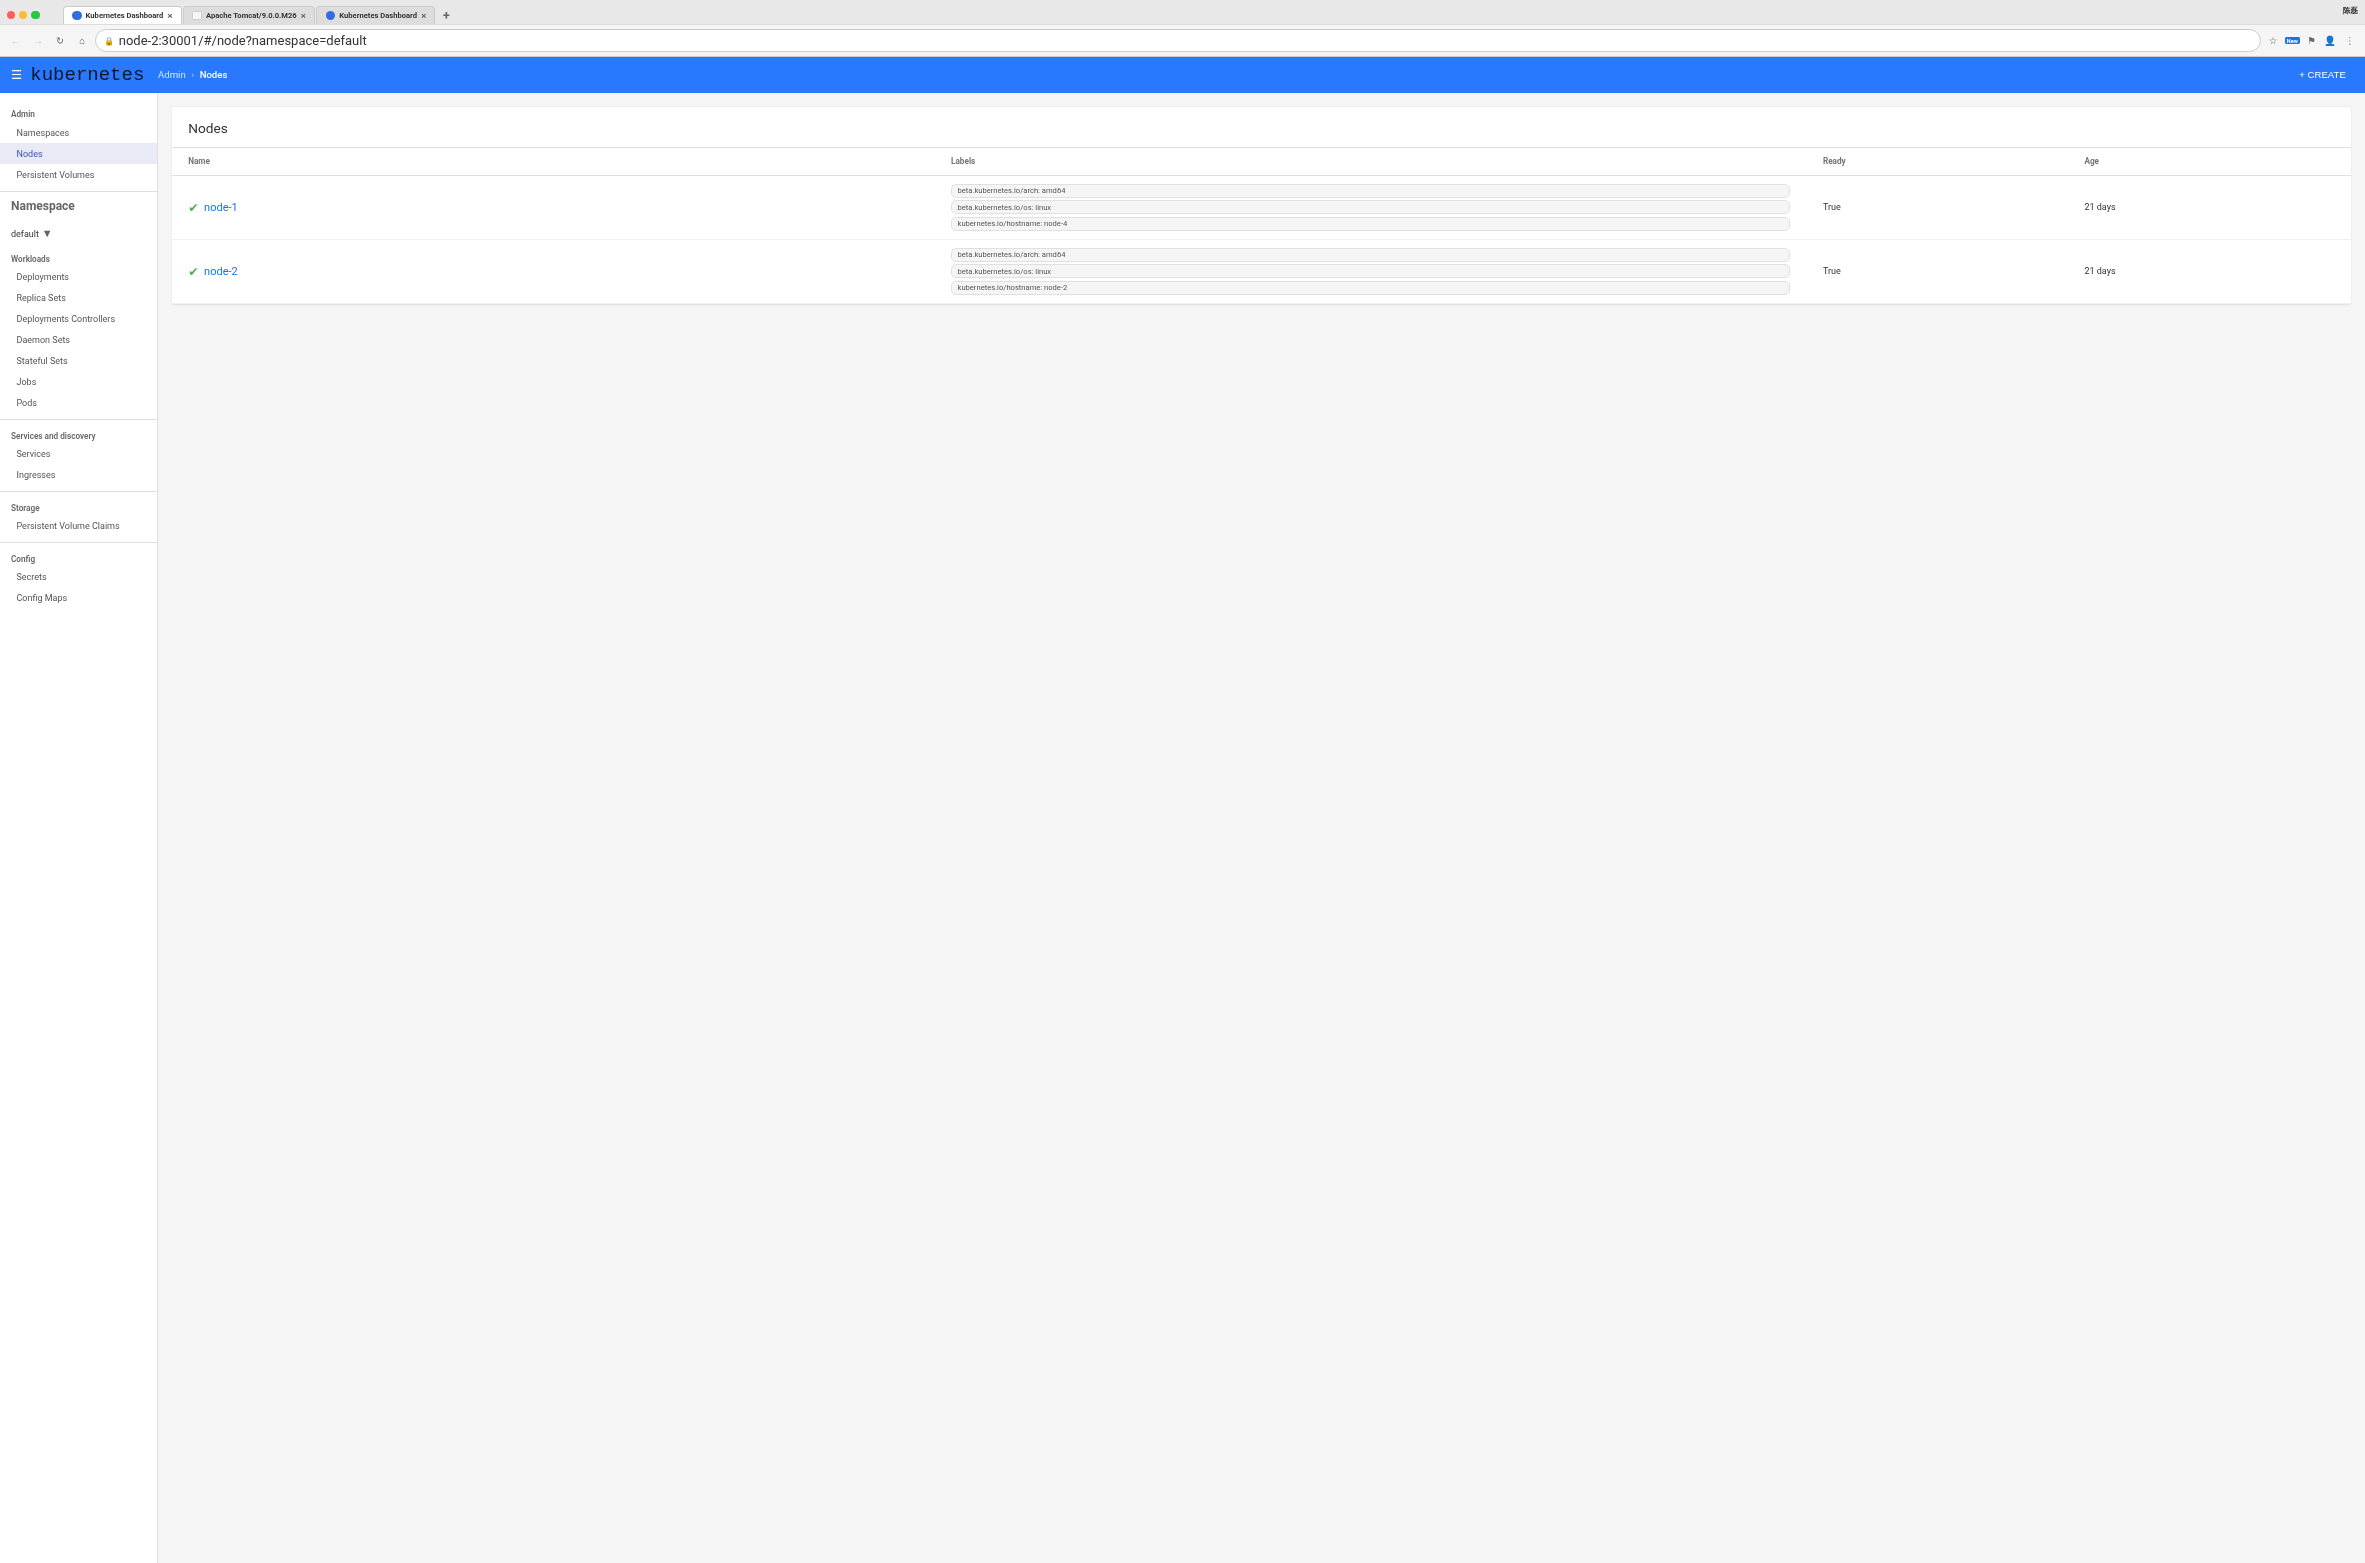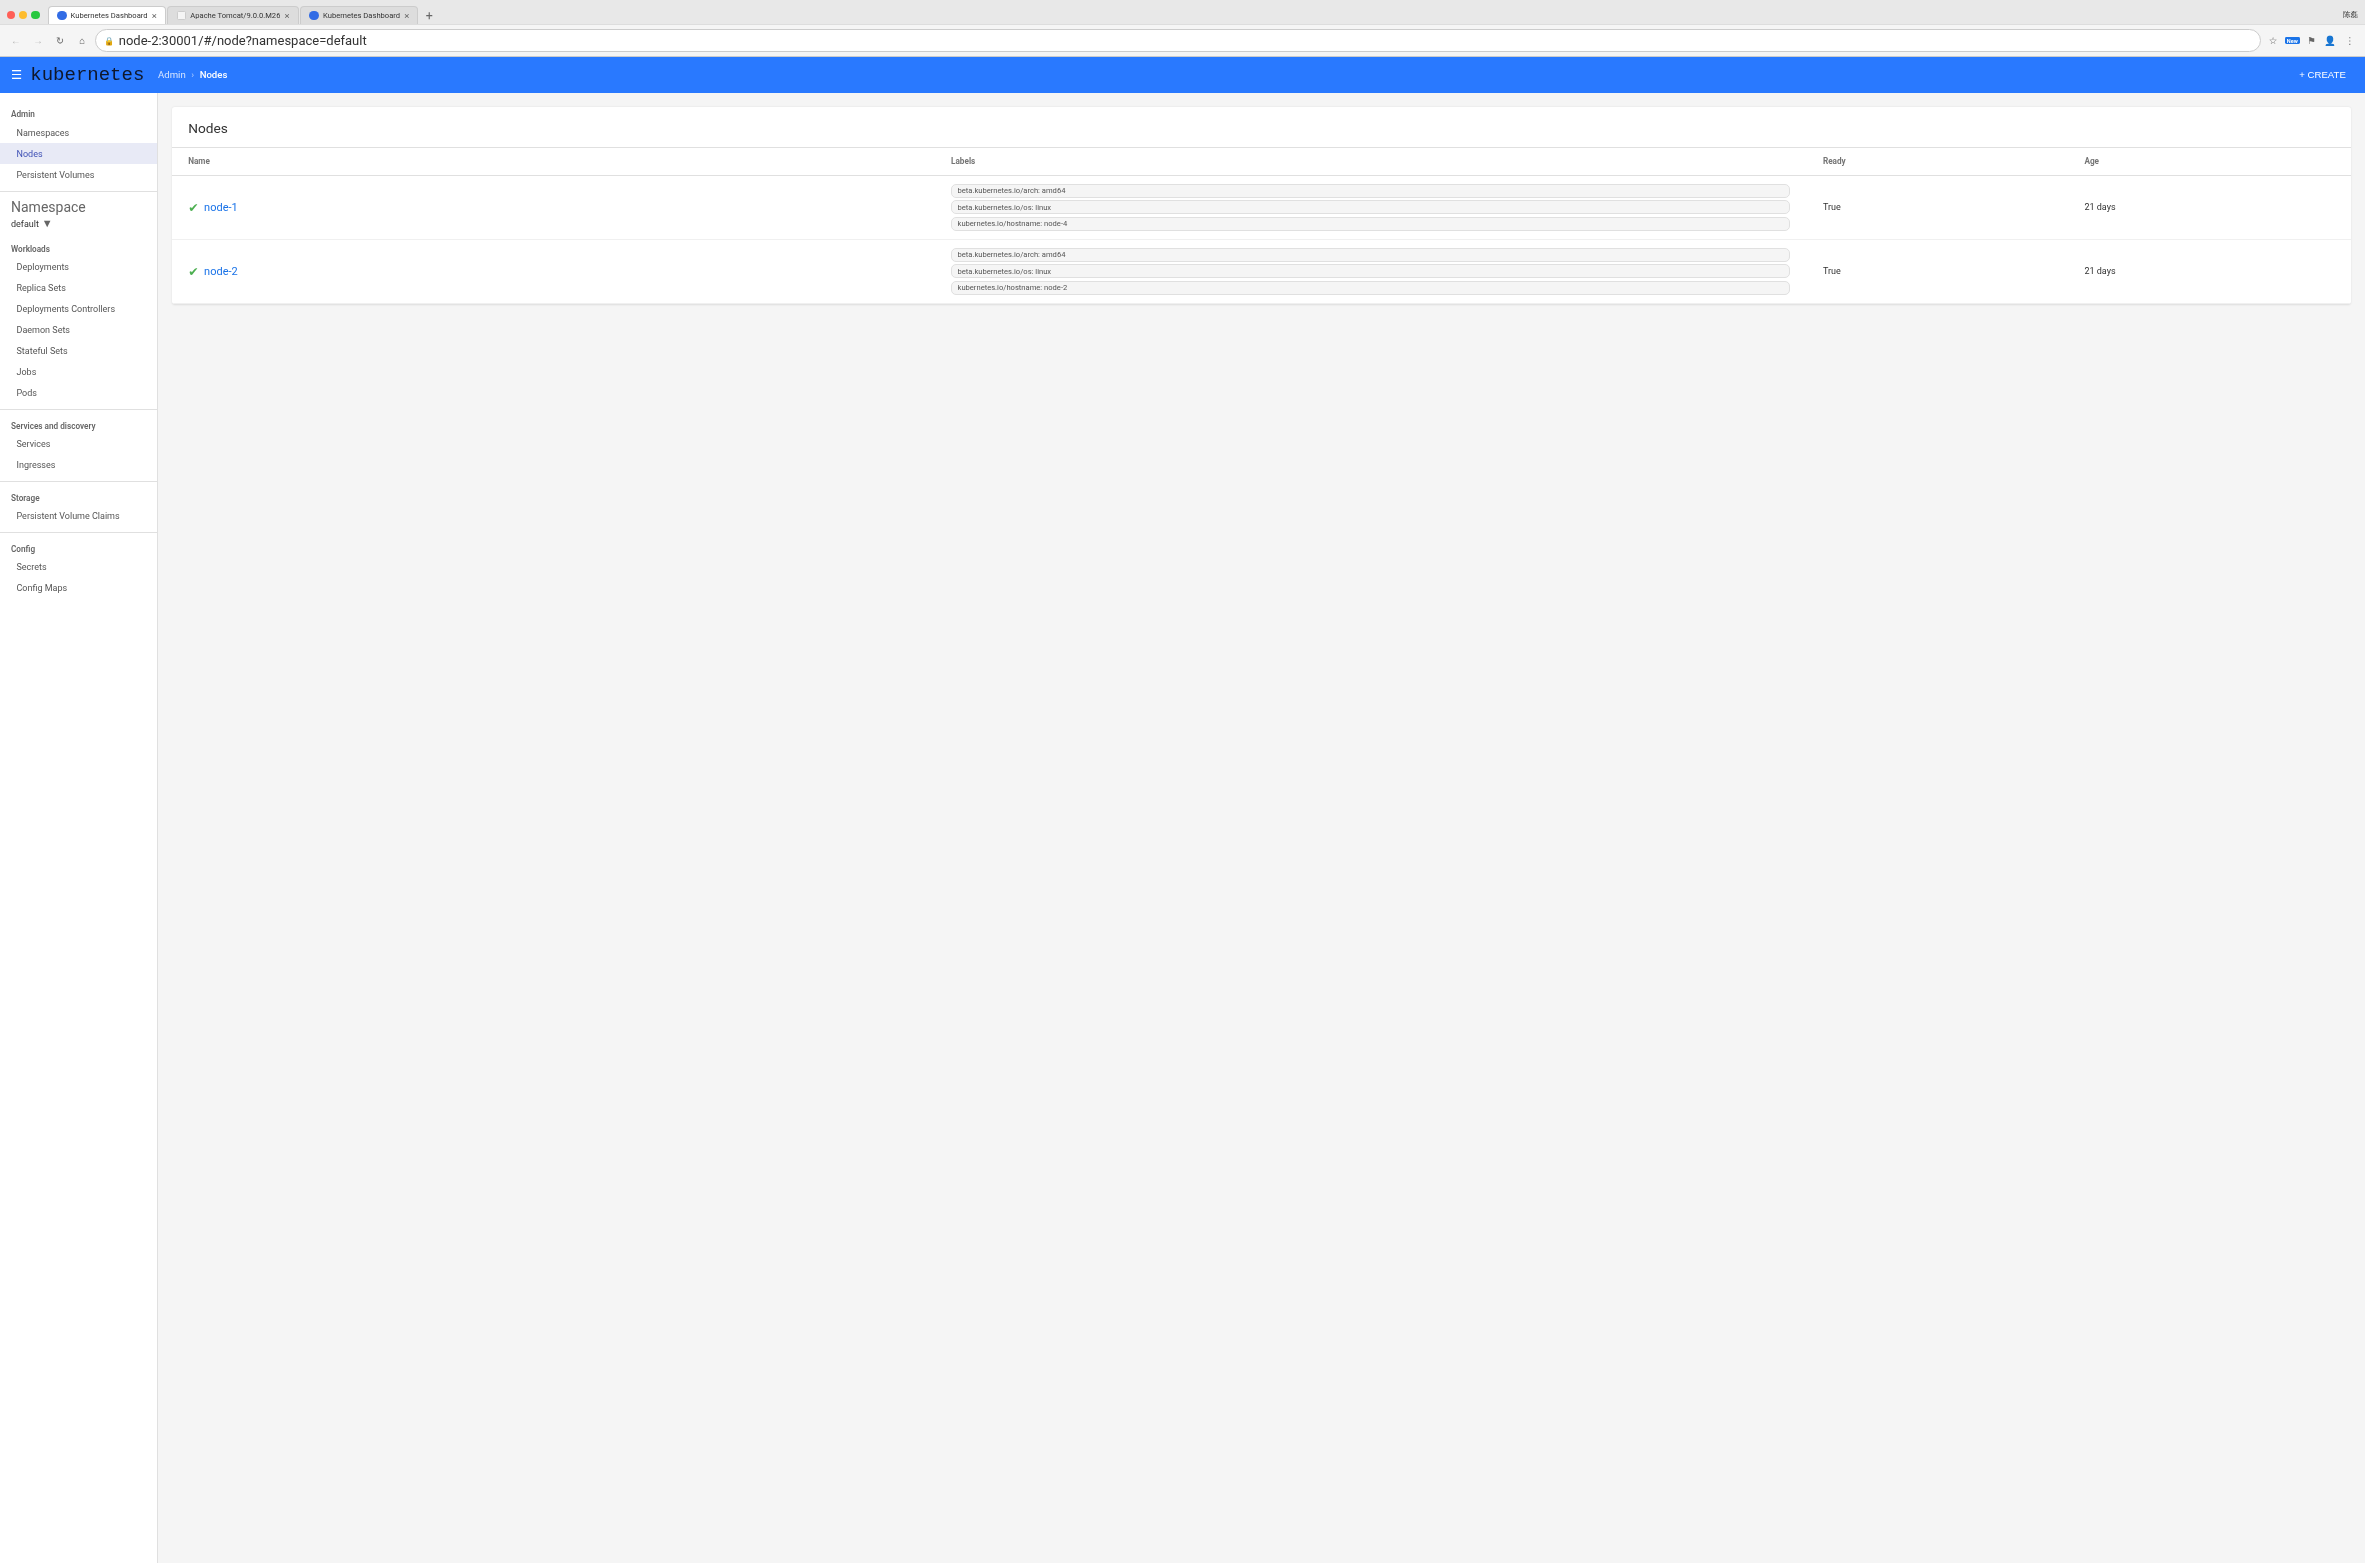--- a/index.html
+++ b/index.html
@@ -1,20 +1,20 @@
 <!DOCTYPE html>
 <html style="font-size:11px"><head>
   <meta charset="utf-8">
   <style>
     * { box-sizing: border-box; margin: 0; padding: 0; }
     body { font-family: -apple-system, BlinkMacSystemFont, 'Segoe UI', Roboto, sans-serif; background: #f0f0f0; font-size: 9px; color: #333; }
 
     
     .browser-chrome { background: #e8e8e8; border-bottom: 0.7px solid #ccc; }
-    .browser-titlebar { display: flex; align-items: center; padding: 5.5px 6.9px 0; gap: 4px; }
+    .browser-titlebar { display: flex; padding: 5.5px 6.9px 0; gap: 19px; font-weight: bold; }
     .traffic-lights { display: flex; gap: 4.1px; align-items: center; margin-right: 4.1px; }
     .traffic-light { width: 8.2px; height: 8.2px; border-radius: 50%; }
     .tl-red { background: #ff5f57; }
     .tl-yellow { background: #febc2e; }
     .tl-green { background: #28c840; }
     .tabs-bar { display: flex; align-items: flex-end; flex: 1; gap: 1.4px; }
     .tab { display: flex; align-items: center; gap: 4.1px; padding: 4.1px 8.2px; background: #fff; border-radius: 4.1px 4.1px 0 0; border: 0.7px solid #ccc; border-bottom: none; font-size: 8.2px; max-width: 137px; cursor: pointer; }
     .tab.active { background: #fff; z-index: 1; }
     .tab.inactive { background: #ddd; }
     .tab-favicon { width: 9.6px; height: 9.6px; border-radius: 1.4px; flex-shrink: 0; }
@@ -47,21 +47,21 @@
     
     .app-body { display: flex; min-height: calc(100vh - 71px); }
 
     
     .sidebar { width: 158px; background: #fff; border-right: 0.7px solid #e0e0e0; padding: 11px 0; flex-shrink: 0; }
     .sidebar-section-title { font-size: 8.2px; color: #666; font-weight: 600; padding: 5.5px 11px 2.7px; text-transform: none; letter-spacing: 0; }
     .sidebar-item { padding: 5.5px 11px 5.5px 16.5px; font-size: 9px; color: #555; cursor: pointer; display: block; }
     .sidebar-item.active { background: #e8eaf6; color: #3f51b5; }
     .sidebar-divider { height: 0.7px; background: #e0e0e0; margin: 5.5px 0; }
     .namespace-selector { padding: 2.7px 11px 8.2px; }
-    .namespace-label { font-size: 14px; color: #666; margin-bottom: 2px; }
+    .namespace-label { font-size: 12px; color: #666; margin-bottom: 14px; font-weight: bold; }
     .namespace-dropdown { display: flex; align-items: center; gap: 2.7px; font-size: 9px; color: #333; cursor: pointer; }
     .dropdown-arrow { font-size: 11px; color: #666; }
 
     
     .main-content { flex: 1; padding: 13.7px; background: #f5f5f5; }
     .content-card { background: #fff; border-radius: 2.7px; box-shadow: 0 0.7px 2.1px rgba(0,0,0,0.1); overflow: hidden; }
     .content-title { font-size: 13.7px; font-weight: 400; color: #333; padding: 13.7px 16.5px 11px; border-bottom: 0.7px solid #e0e0e0; }
 
     
     .data-table { width: 100%; border-collapse: collapse; }

